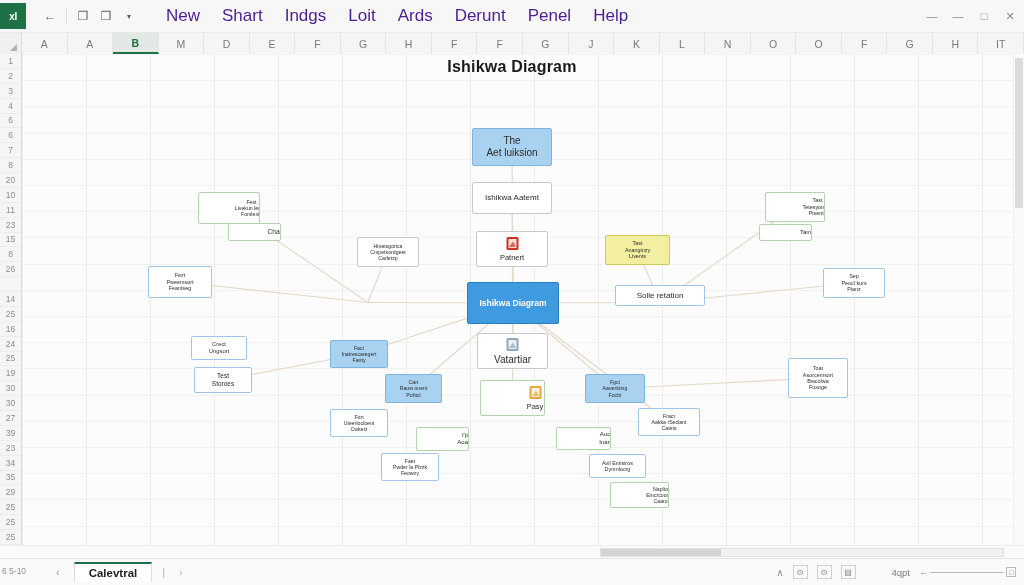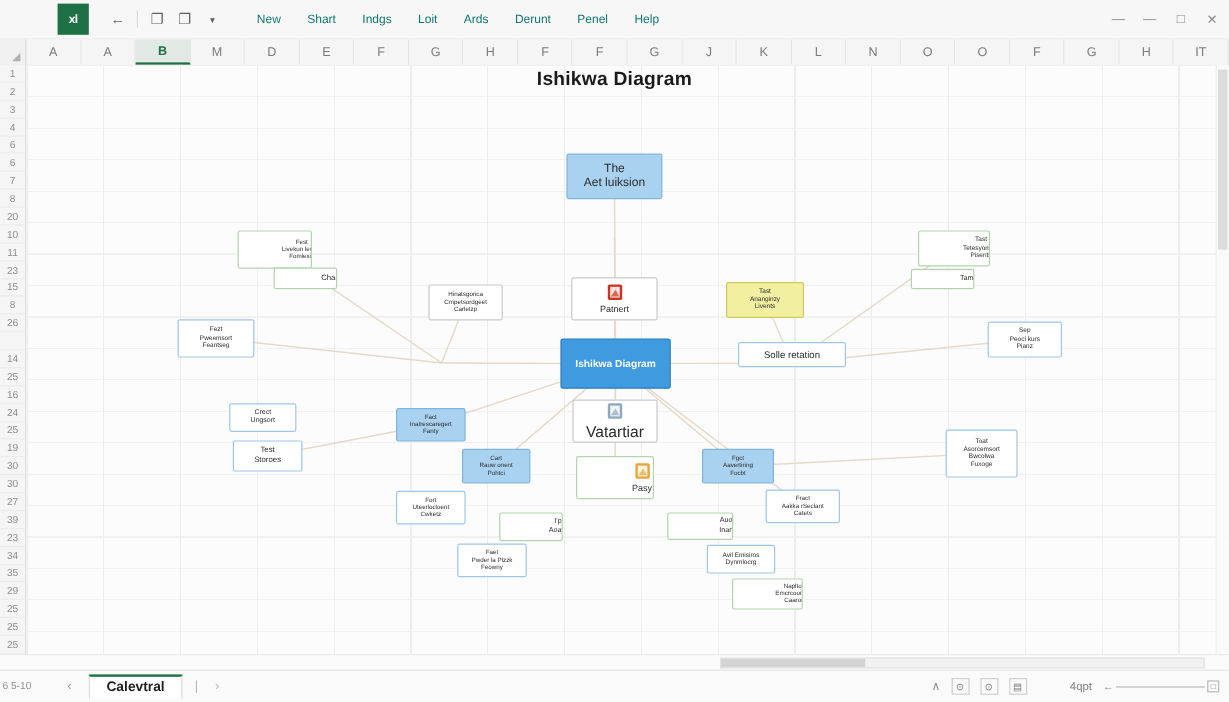--- a/index.html
+++ b/index.html
@@ -10,38 +10,37 @@
     overflow: hidden;
   }
   #app { position: relative; width: 1024px; height: 585px; background: #fbfbfb; }
 
   
   .titlebar {
     position: absolute; left: 0; top: 0; width: 1024px; height: 33px;
     background: #f7f7f7;
     display: flex; align-items: center;
     border-bottom: 1px solid #eaeaea;
-    padding-left: 48px;
   }
   .app-badge {
     width: 26px; height: 26px; margin-left: 0px;
     background: #1e7145; color: #fff;
     font-size: 10px; font-weight: bold;
     display: flex; align-items: center; justify-content: center;
     letter-spacing: -0.5px;
   }
   .qat { display: flex; align-items: center; gap: 3px; margin-left: 14px; color: #6d6d6d; }
   .qat-btn {
     width: 20px; height: 20px; display: flex; align-items: center; justify-content: center;
     font-size: 12px; color: #5f5f5f;
   }
   .qat-sep { width: 1px; height: 14px; background: #dcdcdc; margin: 0 3px; }
   .menu { display: flex; align-items: center; margin-left: 16px; gap: 0px; }
   .menu-item {
-    font-size: 10px; color: #0f766e;
+    font-size: 17px; color: #4c1d95;
     padding: 4px 11px; white-space: nowrap;
   }
   .wincontrols { margin-left: auto; display: flex; align-items: center; }
   .wc {
     width: 24px; height: 22px; display: flex; align-items: center; justify-content: center;
     font-size: 11px; color: #8a8a8a; margin-right: 2px;
   }
 
   
   .colheaders {
@@ -288,34 +287,37 @@
       <line x1="513" y1="303" x2="615" y2="388.5" stroke="#e6d9c8" stroke-width="1.2"></line>
       <line x1="513" y1="303" x2="669" y2="422" stroke="#e6d9c8" stroke-width="1.2"></line>
       <line x1="223" y1="380" x2="359" y2="354" stroke="#e6d9c8" stroke-width="1.2"></line>
       <line x1="615" y1="388.5" x2="818" y2="378" stroke="#e6d9c8" stroke-width="1.2"></line>
     </svg>
   <div class="canvas" id="nodes-root">
       <div class="node blue-fill" style="left: 472px; top: 128px; width: 80px; height: 38px; font-size: 10px;">
         <span class="ln">The</span>
         <span class="ln">Aet luiksion</span>
       </div>
+      <div class="node plain" style="left: 472px; top: 182px; width: 80px; height: 32px; font-size: 8px;">
+        <span class="ln">Ishikwa Aatemt</span>
+      </div>
       <div class="node plain" style="left: 476px; top: 231px; width: 72px; height: 36px; font-size: 7.5px;">
         <span class="nicon">
           <svg width="15" height="15" viewBox="0 0 15 15">
             <rect x="1.5" y="1" width="12" height="13" rx="1.5" fill="#cc3322"></rect>
             <rect x="3.5" y="3" width="8" height="9" fill="#ffffff" opacity="0.85"></rect>
             <path d="M4 11 L8 5.5 L11 11 Z" fill="#cc3322" opacity="0.7"></path>
           </svg>
         </span>
         <span class="ln">Patnert</span>
       </div>
       <div class="node center" style="left: 467px; top: 282px; width: 92px; height: 42px; font-size: 8.5px;">
         <span class="ln">Ishikwa Diagram</span>
       </div>
-      <div class="node plain" style="left: 477px; top: 333px; width: 71px; height: 36px; font-size: 13px;">
+      <div class="node plain" style="left: 477px; top: 333px; width: 71px; height: 36px; font-size: 10px;">
         <span class="nicon">
           <svg width="15" height="15" viewBox="0 0 15 15">
             <rect x="1.5" y="1" width="12" height="13" rx="1.5" fill="#8fa8bd"></rect>
             <rect x="3.5" y="3" width="8" height="9" fill="#ffffff" opacity="0.85"></rect>
             <path d="M4 11 L8 5.5 L11 11 Z" fill="#8fa8bd" opacity="0.7"></path>
           </svg>
         </span>
         <span class="ln">Vatartiar</span>
       </div>
       <div class="node green-edge" style="left: 480px; top: 380px; width: 65px; height: 36px; font-size: 7.5px;">

